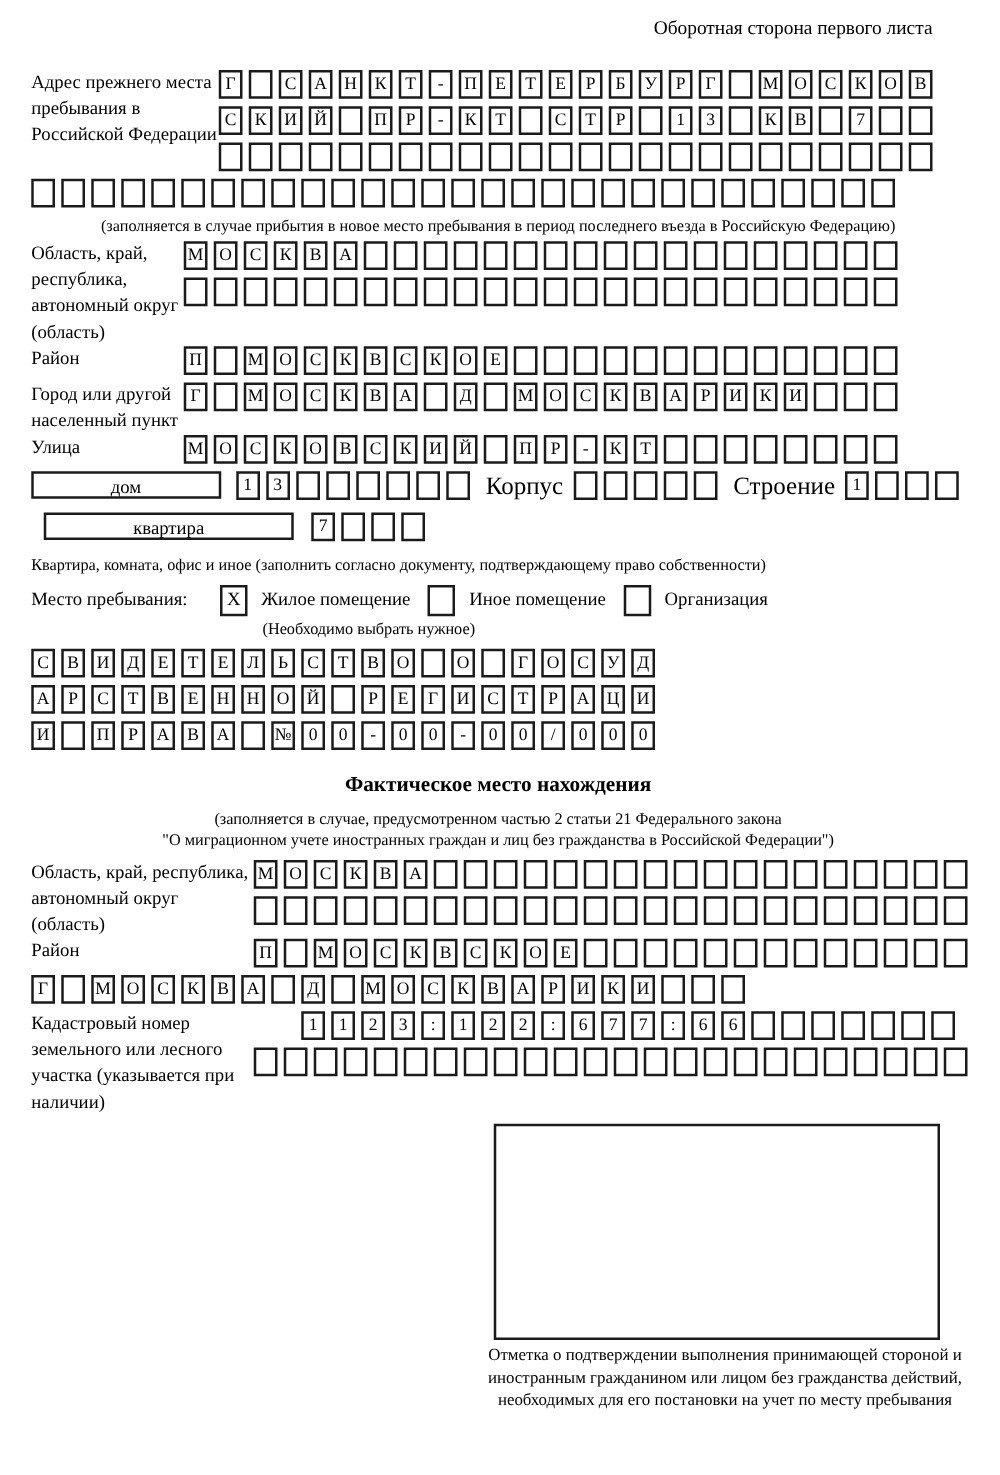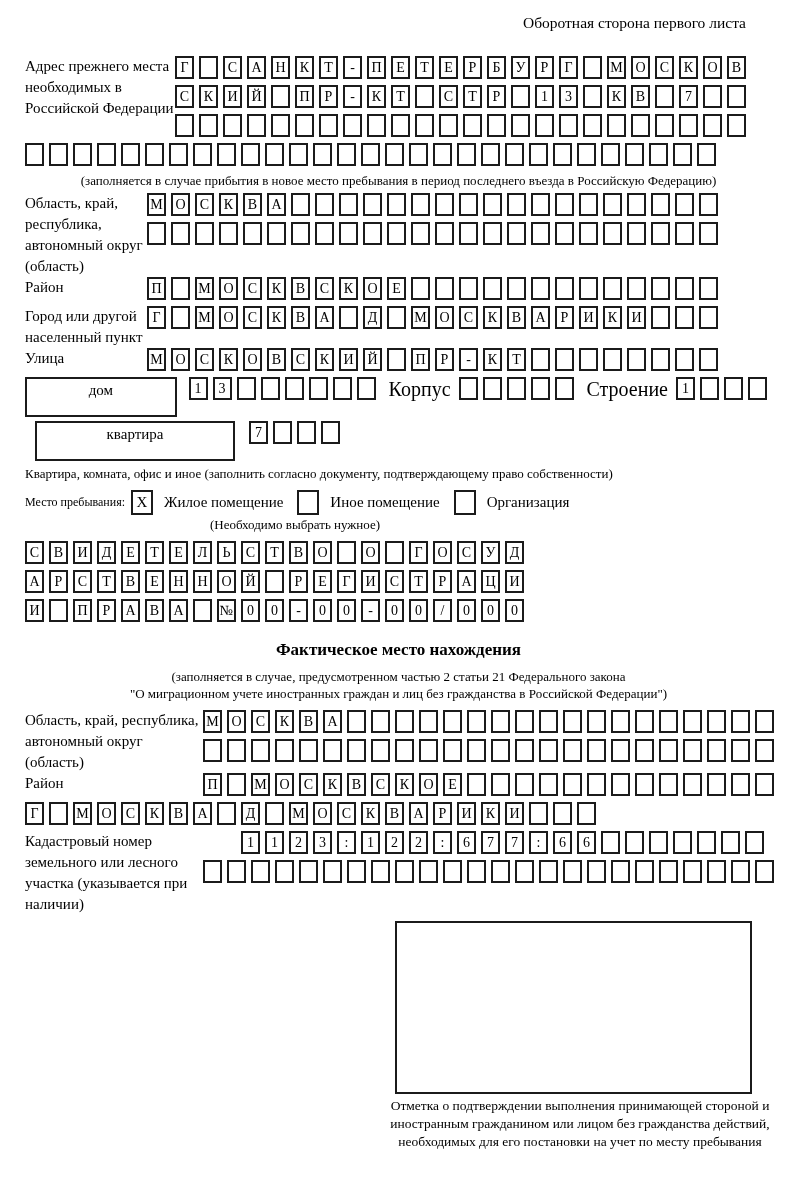--- a/index.html
+++ b/index.html
@@ -21,46 +21,46 @@
   .w218{width:218px;}
   .w178{width:178px;}
   .rows{flex:1 1 auto;}
 
   .fullrow{margin-left:0;}
   .note{font-size:13px;line-height:17px;}
   .center{text-align:center;}
   .sec-title{text-align:center;font-weight:bold;font-size:16px;margin:10px 0 9px;}
   .fact-title{text-align:center;font-weight:bold;font-size:17px;margin:12px 0 8px;}
 
-  .widebox{display:inline-block;box-sizing:border-box;border:2px solid #1b1b1b;height:40px;
+  .widebox{display:inline-block;box-sizing:border-box;border:2px solid #1b1b1b;height:22px;
            line-height:22px;text-align:center;font-size:15px;vertical-align:top;background:#fff;}
   .house-line{display:flex;align-items:flex-start;margin-bottom:4px;}
   .inline-label{font-size:20px;line-height:24px;margin:0 8px;}
   .house-box{width:175px;margin-right:12px;}
   .apt-box{width:200px;margin-left:10px;margin-right:14px;}
 
   .place-line{display:flex;align-items:center;margin:8px 0 2px;}
-  .place-label{font-size:12px;margin-right:6px;}
+  .place-label{font-size:15px;margin-right:26px;}
   .opt-label{font-size:15px;margin:0 14px 0 6px;text-align:right;}
   .place-note{font-size:13px;margin:0 0 8px 185px;}
 
   .notes-block{margin:2px 0 8px;}
   .stamp-box{margin-left:370px;margin-top:6px;width:357px;height:173px;border:2px solid #1b1b1b;box-sizing:border-box;}
   .stamp-cap{margin-left:352px;width:406px;text-align:center;font-size:13.5px;line-height:18px;margin-top:3px;} .mb4{margin-bottom:4px;} .mb6{margin-bottom:6px;}
   .indent38{margin-left:38px;}
 </style>
 </head>
 <body>
 
 <div class="page">
 
   <div class="corner">Оборотная сторона первого листа</div>
 
   <div class="frow">
-    <div class="flabel w150">Адрес прежнего места необходимых в Российской Федерации</div>
+    <div class="flabel w150">Адрес прежнего места пребывания в Российской Федерации</div>
     <div class="rows">
       <div class="boxrow"><span class="cell">Г</span><span class="cell"></span><span class="cell">С</span><span class="cell">А</span><span class="cell">Н</span><span class="cell">К</span><span class="cell">Т</span><span class="cell">-</span><span class="cell">П</span><span class="cell">Е</span><span class="cell">Т</span><span class="cell">Е</span><span class="cell">Р</span><span class="cell">Б</span><span class="cell">У</span><span class="cell">Р</span><span class="cell">Г</span><span class="cell"></span><span class="cell">М</span><span class="cell">О</span><span class="cell">С</span><span class="cell">К</span><span class="cell">О</span><span class="cell">В</span></div>
       <div class="boxrow"><span class="cell">С</span><span class="cell">К</span><span class="cell">И</span><span class="cell">Й</span><span class="cell"></span><span class="cell">П</span><span class="cell">Р</span><span class="cell">-</span><span class="cell">К</span><span class="cell">Т</span><span class="cell"></span><span class="cell">С</span><span class="cell">Т</span><span class="cell">Р</span><span class="cell"></span><span class="cell">1</span><span class="cell">3</span><span class="cell"></span><span class="cell">К</span><span class="cell">В</span><span class="cell"></span><span class="cell">7</span><span class="cell"></span><span class="cell"></span></div>
       <div class="boxrow"><span class="cell"></span><span class="cell"></span><span class="cell"></span><span class="cell"></span><span class="cell"></span><span class="cell"></span><span class="cell"></span><span class="cell"></span><span class="cell"></span><span class="cell"></span><span class="cell"></span><span class="cell"></span><span class="cell"></span><span class="cell"></span><span class="cell"></span><span class="cell"></span><span class="cell"></span><span class="cell"></span><span class="cell"></span><span class="cell"></span><span class="cell"></span><span class="cell"></span><span class="cell"></span><span class="cell"></span></div>
     </div>
   </div>
   <div class="boxrow fullrow"><span class="cell"></span><span class="cell"></span><span class="cell"></span><span class="cell"></span><span class="cell"></span><span class="cell"></span><span class="cell"></span><span class="cell"></span><span class="cell"></span><span class="cell"></span><span class="cell"></span><span class="cell"></span><span class="cell"></span><span class="cell"></span><span class="cell"></span><span class="cell"></span><span class="cell"></span><span class="cell"></span><span class="cell"></span><span class="cell"></span><span class="cell"></span><span class="cell"></span><span class="cell"></span><span class="cell"></span><span class="cell"></span><span class="cell"></span><span class="cell"></span><span class="cell"></span><span class="cell"></span></div>
   <div class="note center mb4">(заполняется в случае прибытия в новое место пребывания в период последнего въезда в Российскую Федерацию)</div>
 
 

